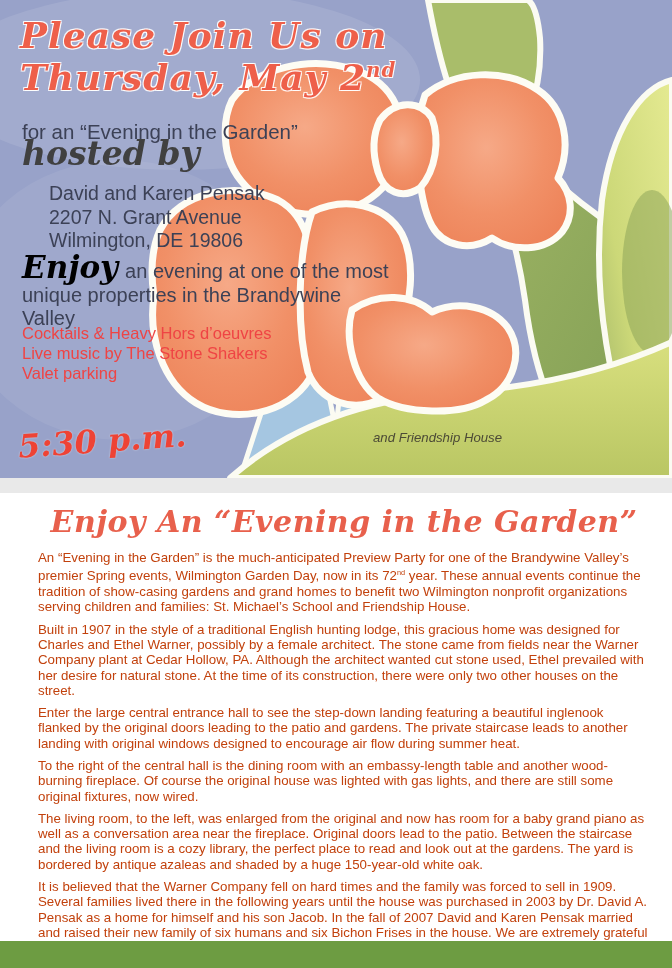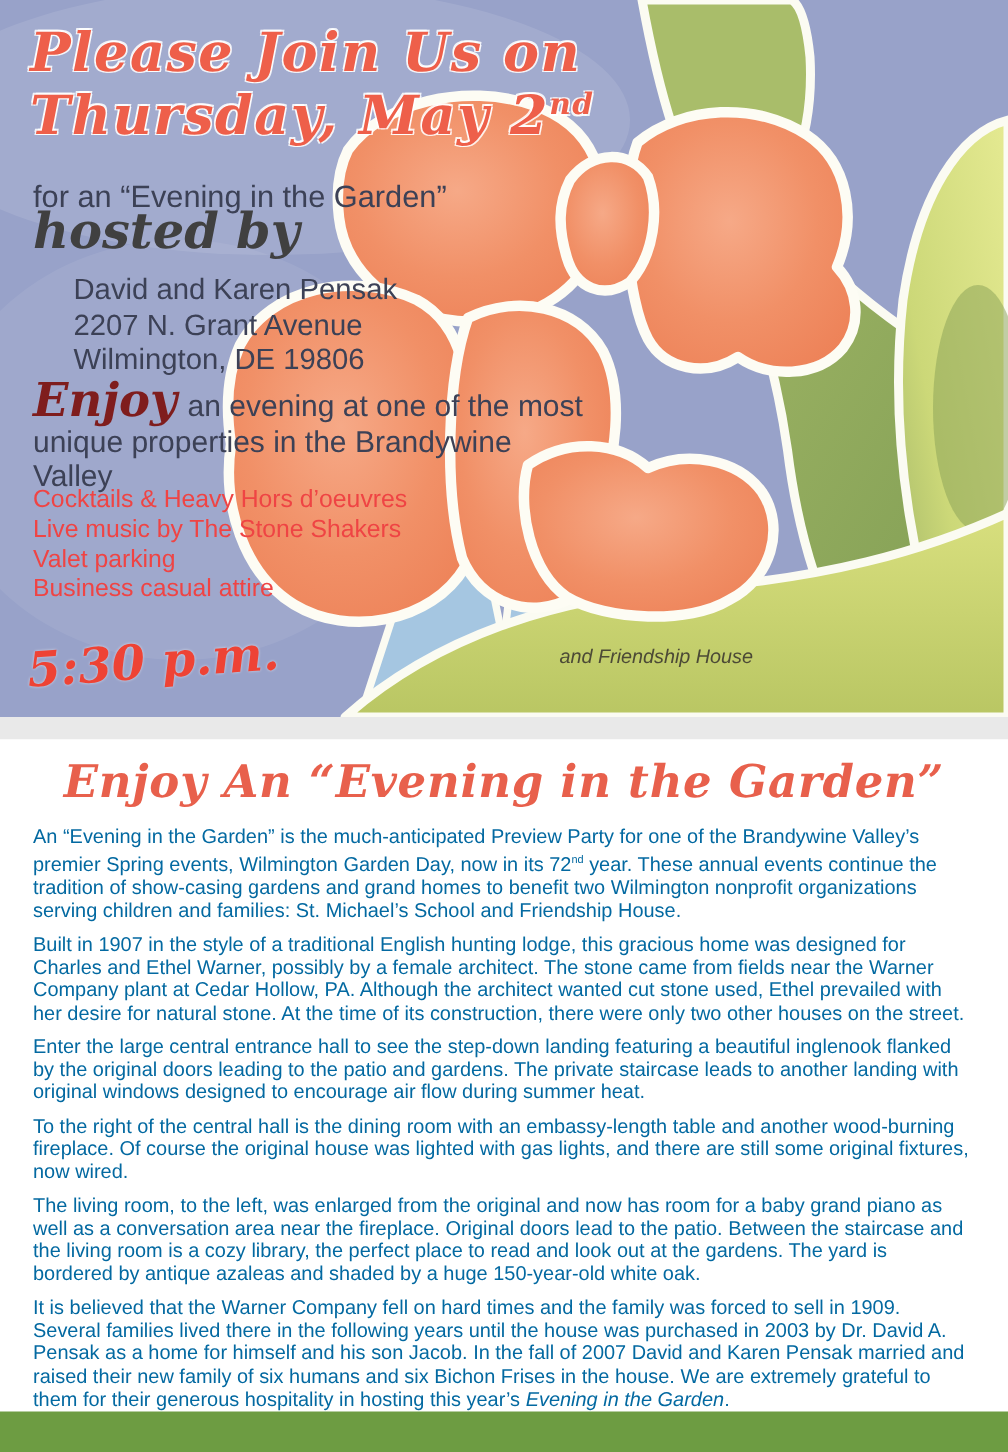--- a/index.html
+++ b/index.html
@@ -17,37 +17,37 @@
     left:20px; top:14px; font-size:36px; line-height:1.18; letter-spacing:1px;
     color:#ee5f4a; font-weight:bold;
     text-shadow:-1px -1px 0 rgba(255,255,255,.85), 1px -1px 0 rgba(255,255,255,.85),
                 -1px 1px 0 rgba(255,255,255,.85), 1px 1px 0 rgba(255,255,255,.85);
   }
   .hero-title sup, .body-text sup { font-size:.55em; }
   .hero-for   { left:22px; top:120px; font-size:20.5px; color:#3c4156; }
   .hero-hosted{ left:22px; top:134px; font-size:33px; color:#404040; font-weight:bold; }
   .hero-address{ left:22px; top:182px; font-size:19.5px; line-height:23.5px; color:#3c4156;margin-left:27px; }
   .hero-enjoy { left:22px; top:256px; width:372px; font-size:20px; line-height:23.5px; color:#3c4156; }
-  .hero-enjoy .script { font-size:31px; color:#7f1d1d; font-weight:bold; margin-right:7px;font-style:italic; }
+  .hero-enjoy .script { font-size:31px; color:#000000; font-weight:bold; margin-right:7px;font-style:italic; }
   .hero-details{ left:22px; top:324px; font-size:16.5px; line-height:19.8px; color:#ef4444; }
   .hero-time  { left:18px; top:422px; font-size:32px; color:#ee4335; font-weight:bold;
                 transform:rotate(-4deg);
                 text-shadow:0 0 2px rgba(255,255,255,.6); }
   .hero-benefiting { left:330px; top:428px; width:215px; text-align:center;
                 font-size:13.2px; line-height:20px; font-style:italic; color:#4c4a36; }
   
   .divider { position:absolute; left:0; top:478px; width:672px; height:15px; background:#e9e9e9; }
   
-  .article { position:absolute; left:0; top:493px; width:672px; height:448px; background:#fff; }
+  .article { position:absolute; left:0; top:493px; width:672px; height:448px; background:#fff;padding-left:16px; }
   .article-heading {
     margin-top:11px; text-align:center; font-size:30px; color:#e8604c; font-weight:bold;
     font-family:"DejaVu Serif", serif; font-style:italic; letter-spacing:.5px;
   }
   .body-text { padding:11px 24px 0 22px; }
-  .body-text p { font-size:13.3px; line-height:15.3px; color:#0369a1; margin-bottom:7px; }
+  .body-text p { font-size:13.3px; line-height:15.3px; color:#c2410c; margin-bottom:7px; }
   
   .footer-bar { position:absolute; left:0; top:941px; width:672px; height:27px; background:#6d9c42; }
 </style>
 </head>
 <body>
 
 <div id="page">
 
   <div class="hero">
     <svg width="672" height="478" viewBox="0 0 672 478">
@@ -113,21 +113,20 @@
       <div>2207 N. Grant Avenue</div>
       <div>Wilmington, DE 19806</div>
     </div>
     <div class="hero-text hero-enjoy">
       <span class="script">Enjoy</span><span>an evening at one of the most unique properties in the Brandywine Valley</span>
     </div>
     <div class="hero-text hero-details">
       <div>Cocktails &amp; Heavy Hors d’oeuvres</div>
       <div>Live music by The Stone Shakers</div>
       <div>Valet parking</div>
-      <div>Business casual attire</div>
     </div>
     <div class="hero-text hero-time script">5:30 p.m.</div>
     <div class="hero-text hero-benefiting">
       <div>and Friendship House</div>
     </div>
   </div>
 
   <div class="divider"></div>
 
   <div class="article">

